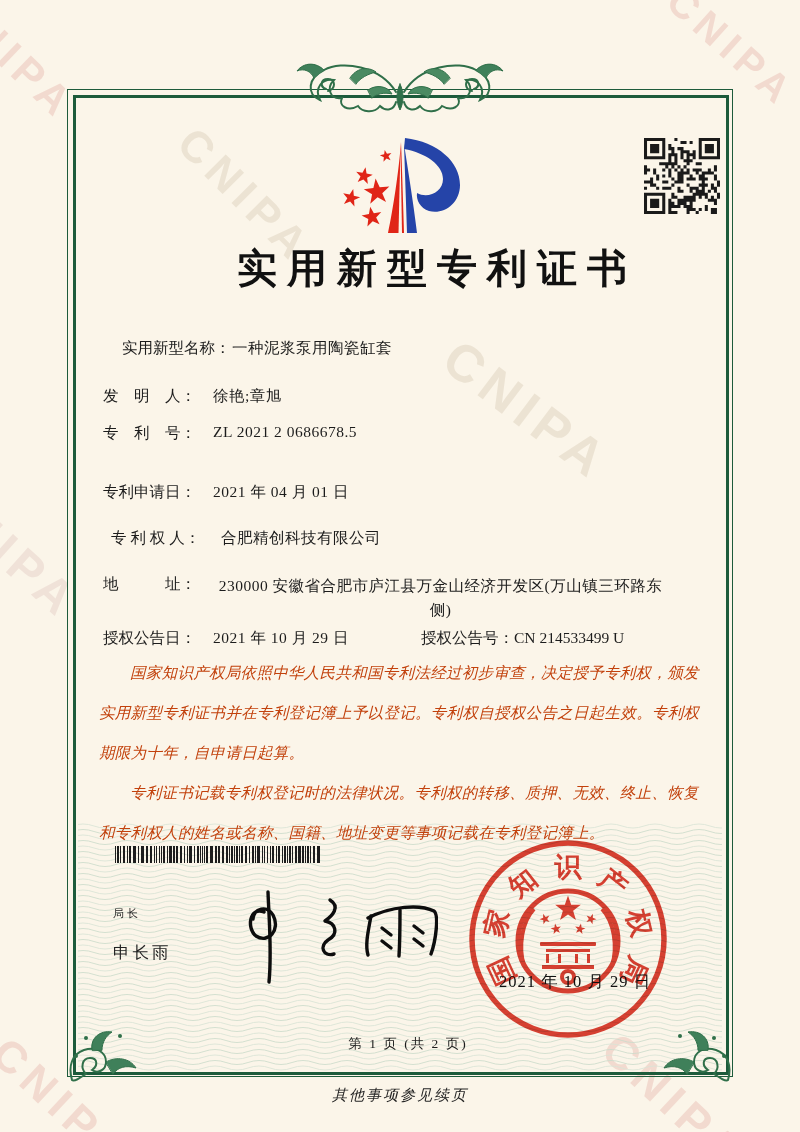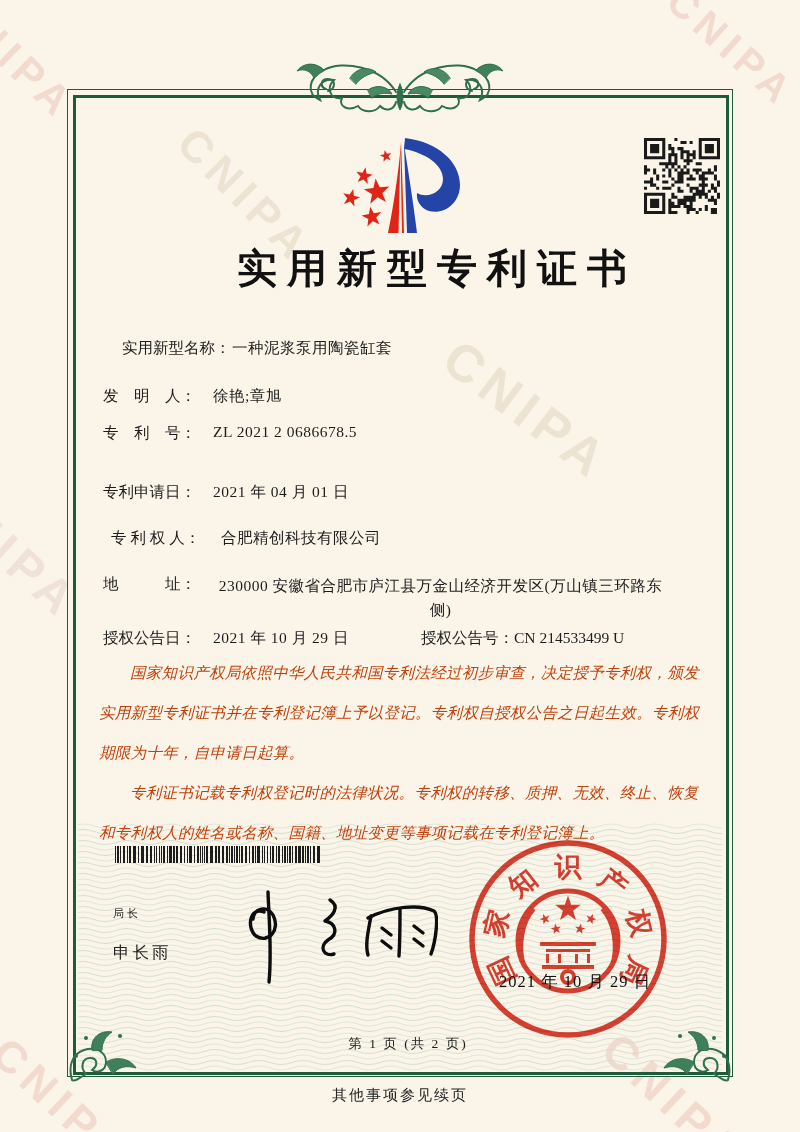--- a/index.html
+++ b/index.html
@@ -46,21 +46,21 @@
   .barcode{position:absolute;left:115px;top:846px;}
   
   .signer-title{position:absolute;left:113px;top:906px;font-family:"Liberation Sans","DejaVu Sans",sans-serif;font-size:11px;letter-spacing:3px;color:#222;}
   .signer-name{position:absolute;left:113px;top:942px;font-family:"Liberation Sans","DejaVu Sans",sans-serif;font-size:16.5px;letter-spacing:3px;color:#222;}
   .signature{position:absolute;left:228px;top:882px;}
   
   .seal{position:absolute;left:466px;top:836px;mix-blend-mode:multiply;opacity:.95;}
   .seal-date{position:absolute;left:499px;top:971px;width:160px;font-size:16.5px;color:#101010;letter-spacing:1px;white-space:nowrap;}
   
   .page-info{position:absolute;left:8px;top:1035px;width:100%;text-align:center;font-size:13.5px;letter-spacing:2px;}
-  .continuation{position:absolute;left:0;top:1086px;width:100%;text-align:center;font-size:15px;letter-spacing:2px;color:#242424;}
+  .continuation{position:absolute;left:0;top:1086px;width:100%;text-align:center;font-size:15px;font-style:italic;letter-spacing:2px;color:#242424;}
   .orn{position:absolute;}
 </style>
 </head>
 <body>
 
 <div class="page">
 
   <div id="wm-layer">
       <div class="wm" style="left: -32px; top: -18px; font-size: 42px; color: rgb(242, 218, 207); transform: rotate(44deg);">CNIPA</div>
       <div class="wm" style="left: 688px; top: -22px; font-size: 40px; color: rgb(242, 218, 207); transform: rotate(42deg);">CNIPA</div>

